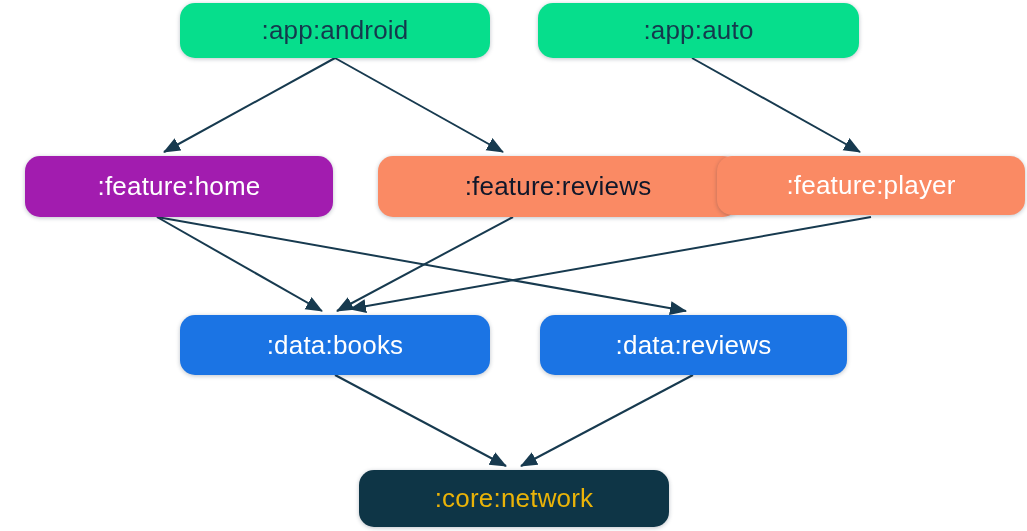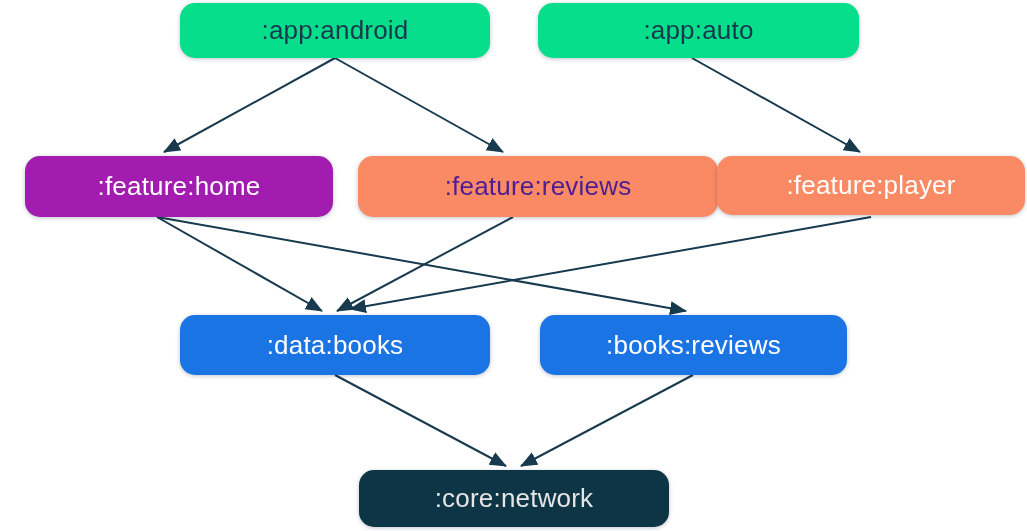--- a/index.html
+++ b/index.html
@@ -57,19 +57,19 @@
         <line x1="513" y1="217" x2="337" y2="311" stroke="#173a4f" stroke-width="2" marker-end="url(#arrowhead)"></line>
         <line x1="871" y1="217" x2="350" y2="309" stroke="#173a4f" stroke-width="2" marker-end="url(#arrowhead)"></line>
         <line x1="335" y1="375" x2="506" y2="466" stroke="#173a4f" stroke-width="2" marker-end="url(#arrowhead)"></line>
         <line x1="693" y1="375" x2="521" y2="466" stroke="#173a4f" stroke-width="2" marker-end="url(#arrowhead)"></line>
       </g>
   </svg>
 
   <div class="node" style="left: 180px; top: 3px; width: 310px; height: 55px; background: rgb(6, 222, 140); color: rgb(21, 56, 77);">:app:android</div>
   <div class="node" style="left: 538px; top: 3px; width: 321px; height: 55px; background: rgb(6, 222, 140); color: rgb(21, 56, 77);">:app:auto</div>
   <div class="node" style="left: 3px; top: 156px; width: 308px; height: 61px; background: #a21caf; color: rgb(255, 255, 255); margin-left: 22px;">:feature:home</div>
-  <div class="node" style="left: 358px; top: 156px; width: 360px; height: 61px; background: rgb(250, 138, 100); color: #4c1d95;">:feature:reviews</div>
+  <div class="node" style="left: 378px; top: 156px; width: 360px; height: 61px; background: rgb(250, 138, 100); color: #0f172a;">:feature:reviews</div>
   <div class="node" style="left: 717px; top: 156px; width: 308px; height: 59px; background: rgb(250, 138, 100); color: rgb(255, 255, 255);">:feature:player</div>
   <div class="node" style="left: 180px; top: 315px; width: 310px; height: 60px; background: rgb(27, 116, 228); color: rgb(255, 255, 255);">:data:books</div>
-  <div class="node" style="left: 540px; top: 315px; width: 307px; height: 60px; background: rgb(27, 116, 228); color: rgb(255, 255, 255);">:books:reviews</div>
-  <div class="node" style="left: 359px; top: 470px; width: 310px; height: 57px; background: rgb(14, 53, 70); color: #e5e5e5;">:core:network</div>
+  <div class="node" style="left: 540px; top: 315px; width: 307px; height: 60px; background: rgb(27, 116, 228); color: rgb(255, 255, 255);">:data:reviews</div>
+  <div class="node" style="left: 359px; top: 470px; width: 310px; height: 57px; background: rgb(14, 53, 70); color: #eab308;">:core:network</div>
 
 </div>
 
 </body></html>

